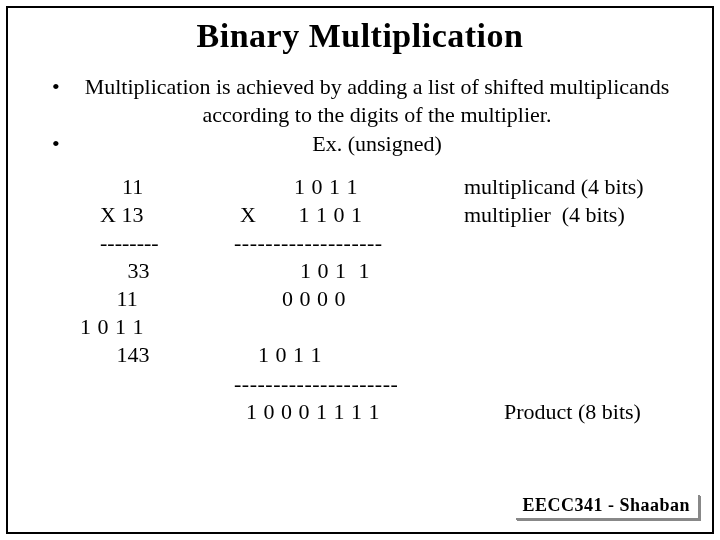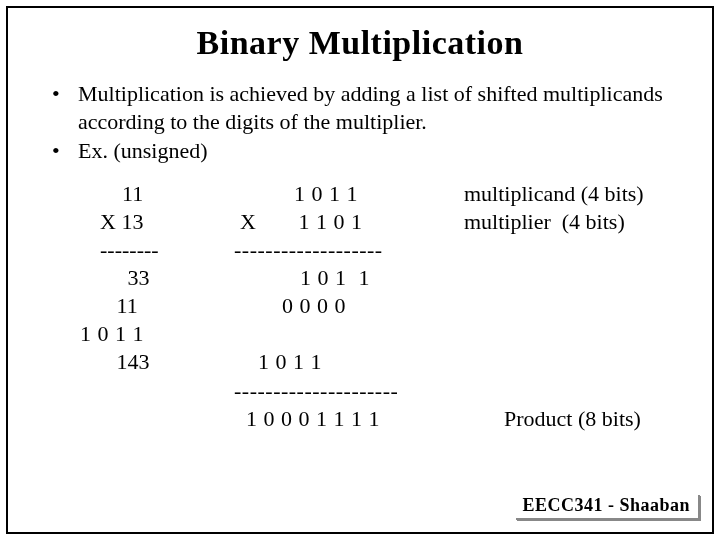--- a/index.html
+++ b/index.html
@@ -14,32 +14,33 @@
   }
   .slide-border {
     position: absolute;
     top: 6px; left: 6px; right: 6px; bottom: 6px;
     border: 2px solid #000;
   }
   .title {
     text-align: center;
     font-size: 34px;
     font-weight: bold;
-    margin-top: 16px;
+    margin-top: 9px;
     letter-spacing: 0.5px;
   }
   .content {
     margin: 18px 36px 0 36px;
     font-size: 22px;
     line-height: 1.25;
   }
   ul.bullets {
     list-style: none;
     padding: 0;
     margin: 0;
+    text-align: center;
   }
   ul.bullets > li {
     position: relative;
     padding-left: 34px;
     margin-bottom: 2px;
   }
   ul.bullets > li::before {
     content: "•";
     position: absolute;
     left: 8px;

